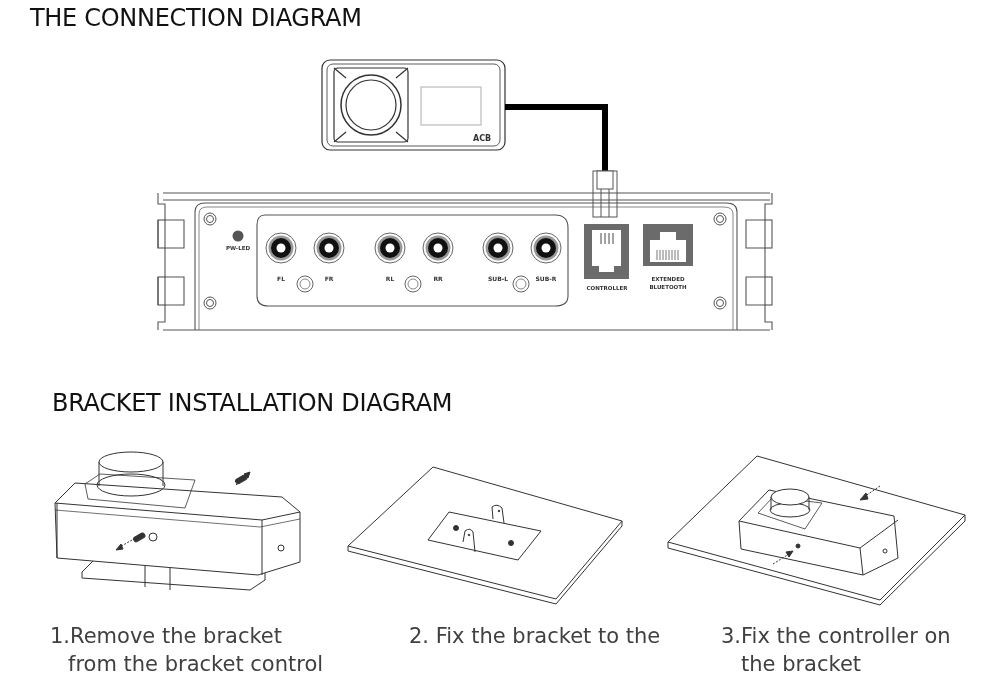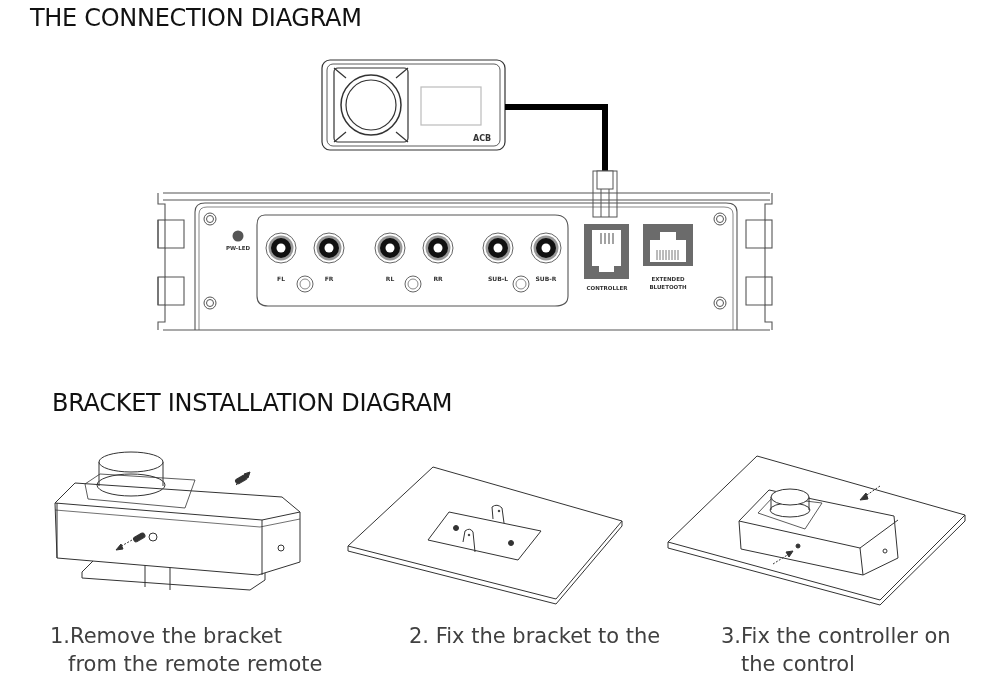--- a/index.html
+++ b/index.html
@@ -229,21 +229,21 @@
     <path d="M860 500 L866 493 L868 499 Z"></path>
     <line x1="773" y1="564" x2="789" y2="554" stroke-dasharray="2,1.5"></line>
     <path d="M793 551 L786 552 L789 557 Z"></path>
   </g>
 </svg>
 
 <div class="heading" id="h2">BRACKET INSTALLATION DIAGRAM</div>
 
 <div class="cap" id="cap1">
   <span>1.Remove the bracket</span>
-  <span class="l2">from the remote remote</span>
+  <span class="l2">from the bracket control</span>
 </div>
 <div class="cap" id="cap2">
   <span>2. Fix the bracket to the</span>
 </div>
 <div class="cap" id="cap3">
   <span>3.Fix the controller on</span>
-  <span class="l2">the control</span>
+  <span class="l2">the bracket</span>
 </div>
 
 </body></html>

